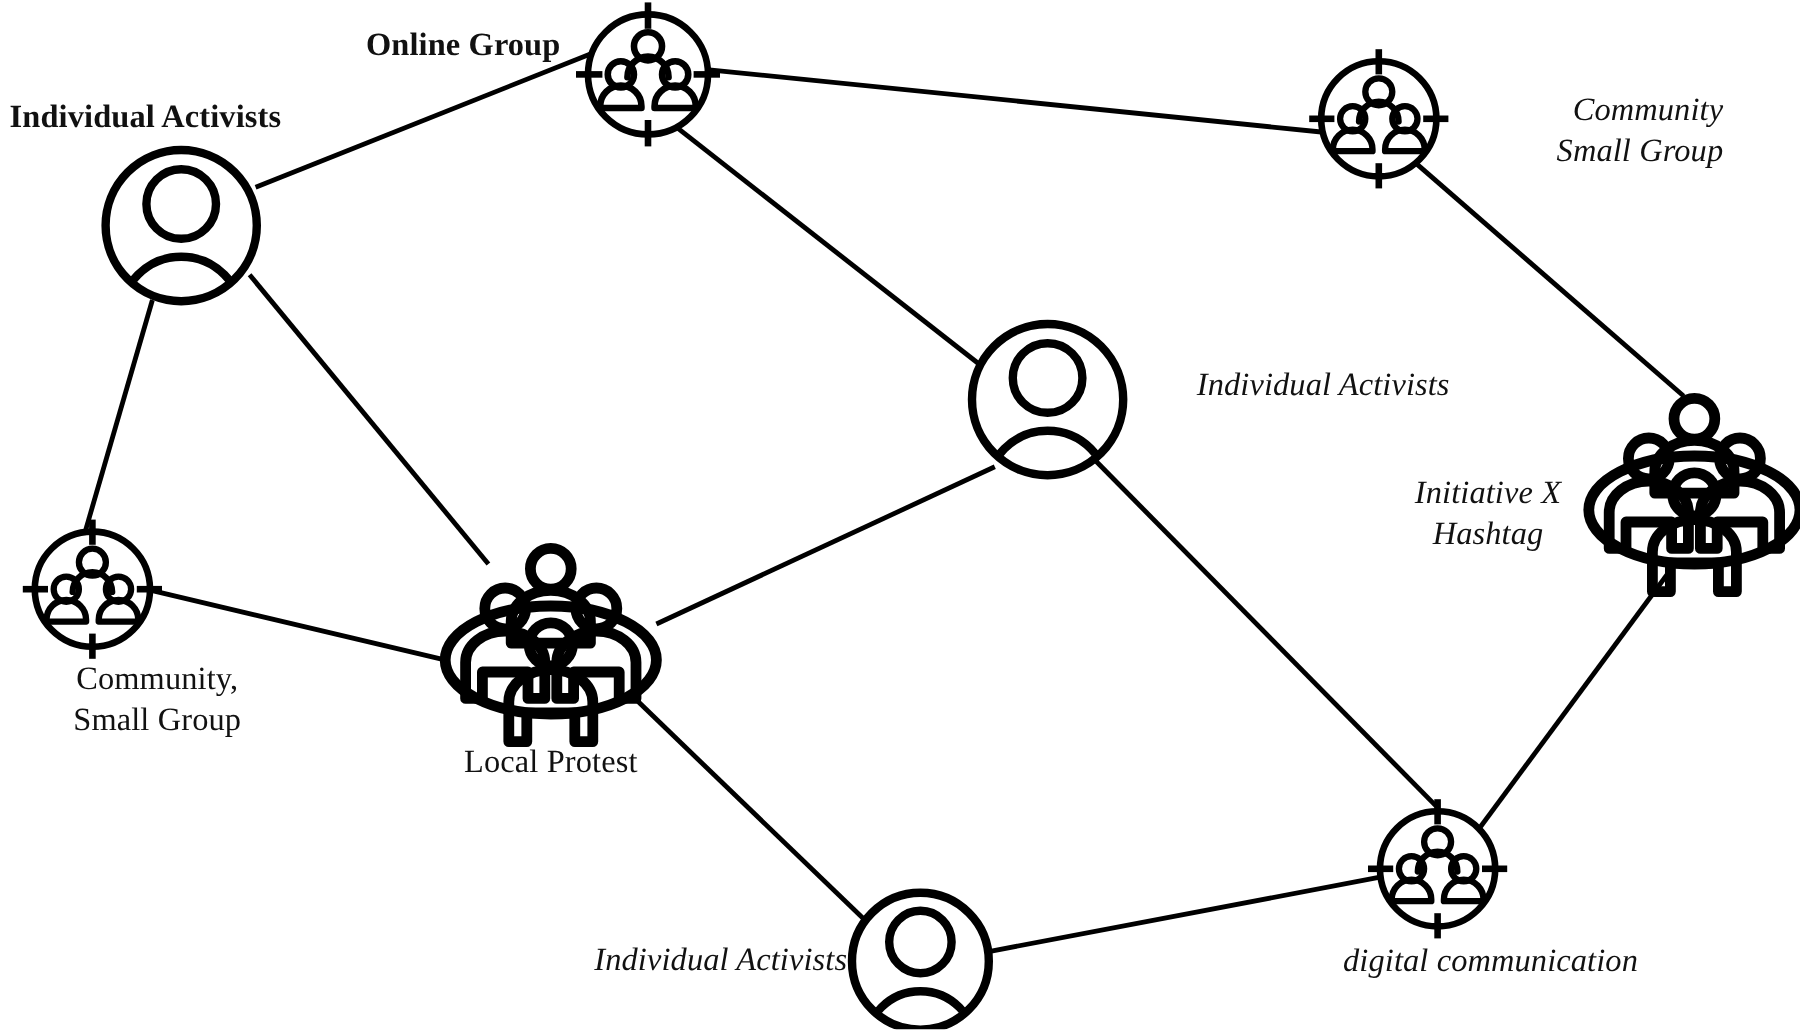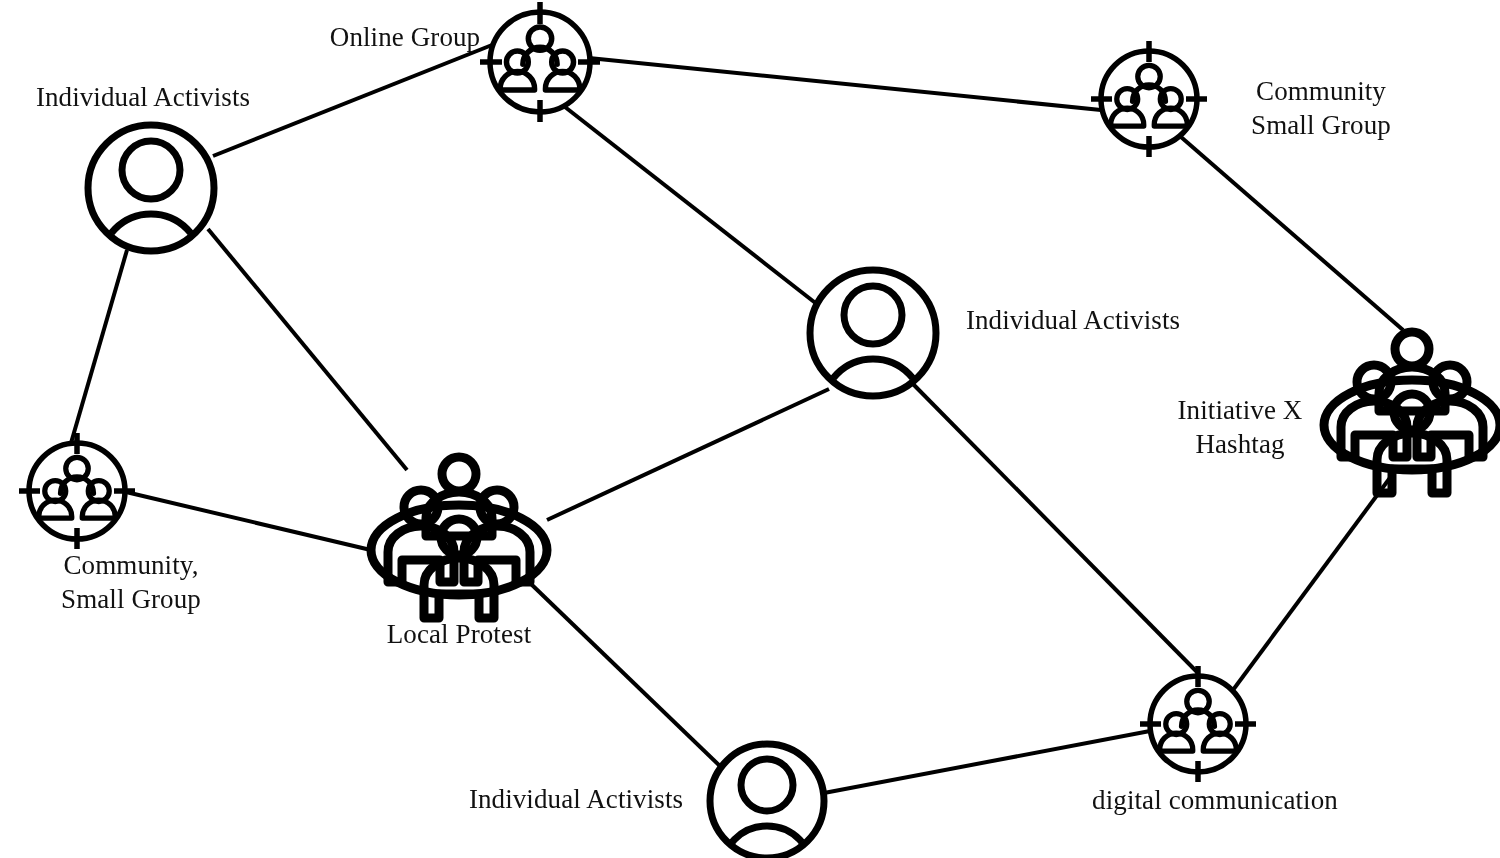--- a/index.html
+++ b/index.html
@@ -57,22 +57,22 @@
   .node-label {
     position: absolute;
     color: #111111;
     font-family: "Liberation Serif", "DejaVu Serif", serif;
     font-size: 27px;
     line-height: 1.26;
     white-space: pre-line;
     letter-spacing: 0.1px;
     -webkit-font-smoothing: antialiased;
   }
-  .lbl-right { text-align: center; }
-  .lbl-left  { text-align: center; }
+  .lbl-right { text-align: right; font-style: italic; }
+  .lbl-left  { text-align: left; font-weight: bold; }
   .lbl-center{ text-align: center; }
 </style>
 </head>
 <body>
 
 <div id="stage">
 
   <svg id="diagram-svg" viewBox="0 0 1500 858">
 
     <defs>
@@ -233,21 +233,21 @@
       </g>
     </g>
 
   </svg>
 
   <div class="node-label lbl-left" style="left:8px;   top:80px;  width:270px;">Individual Activists</div>
   <div class="node-label lbl-left" style="left:305px; top:20px;  width:200px;">Online Group</div>
   <div class="node-label lbl-right" style="left:1206px;top:74px;  width:230px;">Community
 Small Group</div>
   <div class="node-label lbl-right" style="left:938px; top:303px; width:270px;">Individual Activists</div>
-  <div class="node-label lbl-center" style="left:1150px;top:393px; width:180px;">Initiative X
+  <div class="node-label lbl-center" style="left:1150px;top:393px; width:180px;font-style:italic;">Initiative X
 Hashtag</div>
   <div class="node-label lbl-center" style="left:0px;   top:548px; width:172px;margin-left:45px;">Community,
 Small Group</div>
   <div class="node-label lbl-center" style="left:369px; top:617px; width:180px;">Local Protest</div>
   <div class="node-label lbl-right" style="left:1065px;top:783px; width:300px;">digital communication</div>
   <div class="node-label lbl-right" style="left:446px; top:782px; width:260px;">Individual Activists</div>
 
 </div>
 
 </body></html>

